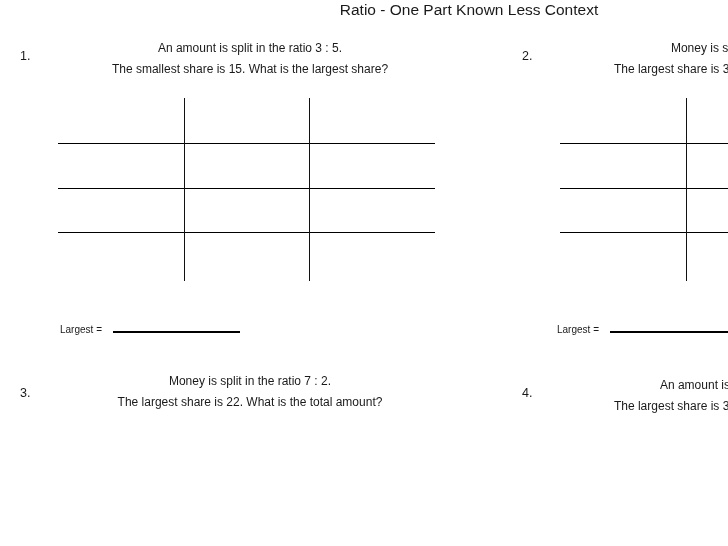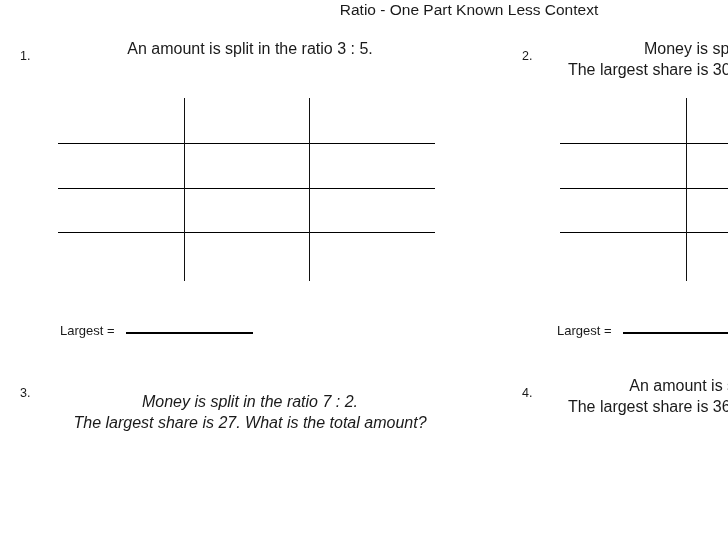--- a/index.html
+++ b/index.html
@@ -43,21 +43,21 @@
     left: 20px;
     font-size: 12.5px;
     line-height: 16px;
     color: #1a1a1a;
   }
   .q-text {
     position: absolute;
     left: 40px;
     width: 420px;
     text-align: center;
-    font-size: 16px;
+    font-size: 12px;
     line-height: 21px;
     color: #1a1a1a;
     white-space: nowrap;
   }
   .q-text .line {
     display: block;
     white-space: nowrap;
   }
 
   
@@ -81,21 +81,21 @@
     height: 183px;
     width: 0;
     border-left: 1.7px solid #111111;
   }
 
   
   .answer-row {
     position: absolute;
     left: 60px;
     height: 20px;
-    font-size: 13px;
+    font-size: 10px;
     line-height: 20px;
     color: #1a1a1a;
     white-space: nowrap;
   }
   .answer-label {
     display: inline-block;
     vertical-align: middle;
   }
   .answer-line {
     display: inline-block;
@@ -113,20 +113,21 @@
 <div id="page">
 
   <div class="worksheet-title">Ratio - One Part Known Less Context</div>
 
   <div class="question" style="left:0px; top:34px;">
 
     <div class="q-number" style="top:14px;">1.</div>
 
     <div class="q-text" style="top:4px;">
       <span class="line">An amount is split in the ratio 3 : 5.</span>
+      <span class="line">The smallest share is 15. What is the largest share?</span>
     </div>
 
     <div class="bar-model" style="top:64px;">
       <div class="h-line" style="top:45px;"></div>
       <div class="h-line" style="top:90px;"></div>
       <div class="h-line" style="top:134px;"></div>
       <div class="v-line" style="left:126px;"></div>
       <div class="v-line" style="left:251px;"></div>
     </div>
 
@@ -156,23 +157,23 @@
     <div class="answer-row" style="top:286px; left:55px;">
       <span class="answer-label">Largest =</span>
       <span class="answer-line"></span>
     </div>
   </div>
 
   <div class="question" style="left:0px; top:371px;">
 
     <div class="q-number" style="top:14px;">3.</div>
 
-    <div class="q-text" style="top:20px;font-style:italic;">
+    <div class="q-text" style="top:0;">
       <span class="line">Money is split in the ratio 7 : 2.</span>
-      <span class="line">The largest share is 27. What is the total amount?</span>
+      <span class="line">The largest share is 22. What is the total amount?</span>
     </div>
 
     <div class="bar-model" style="top:64px;">
       <div class="h-line" style="top:45px;"></div>
       <div class="h-line" style="top:90px;"></div>
 
       <div class="v-line" style="left:126px;"></div>
       <div class="v-line" style="left:251px;"></div>
     </div>
   </div>

